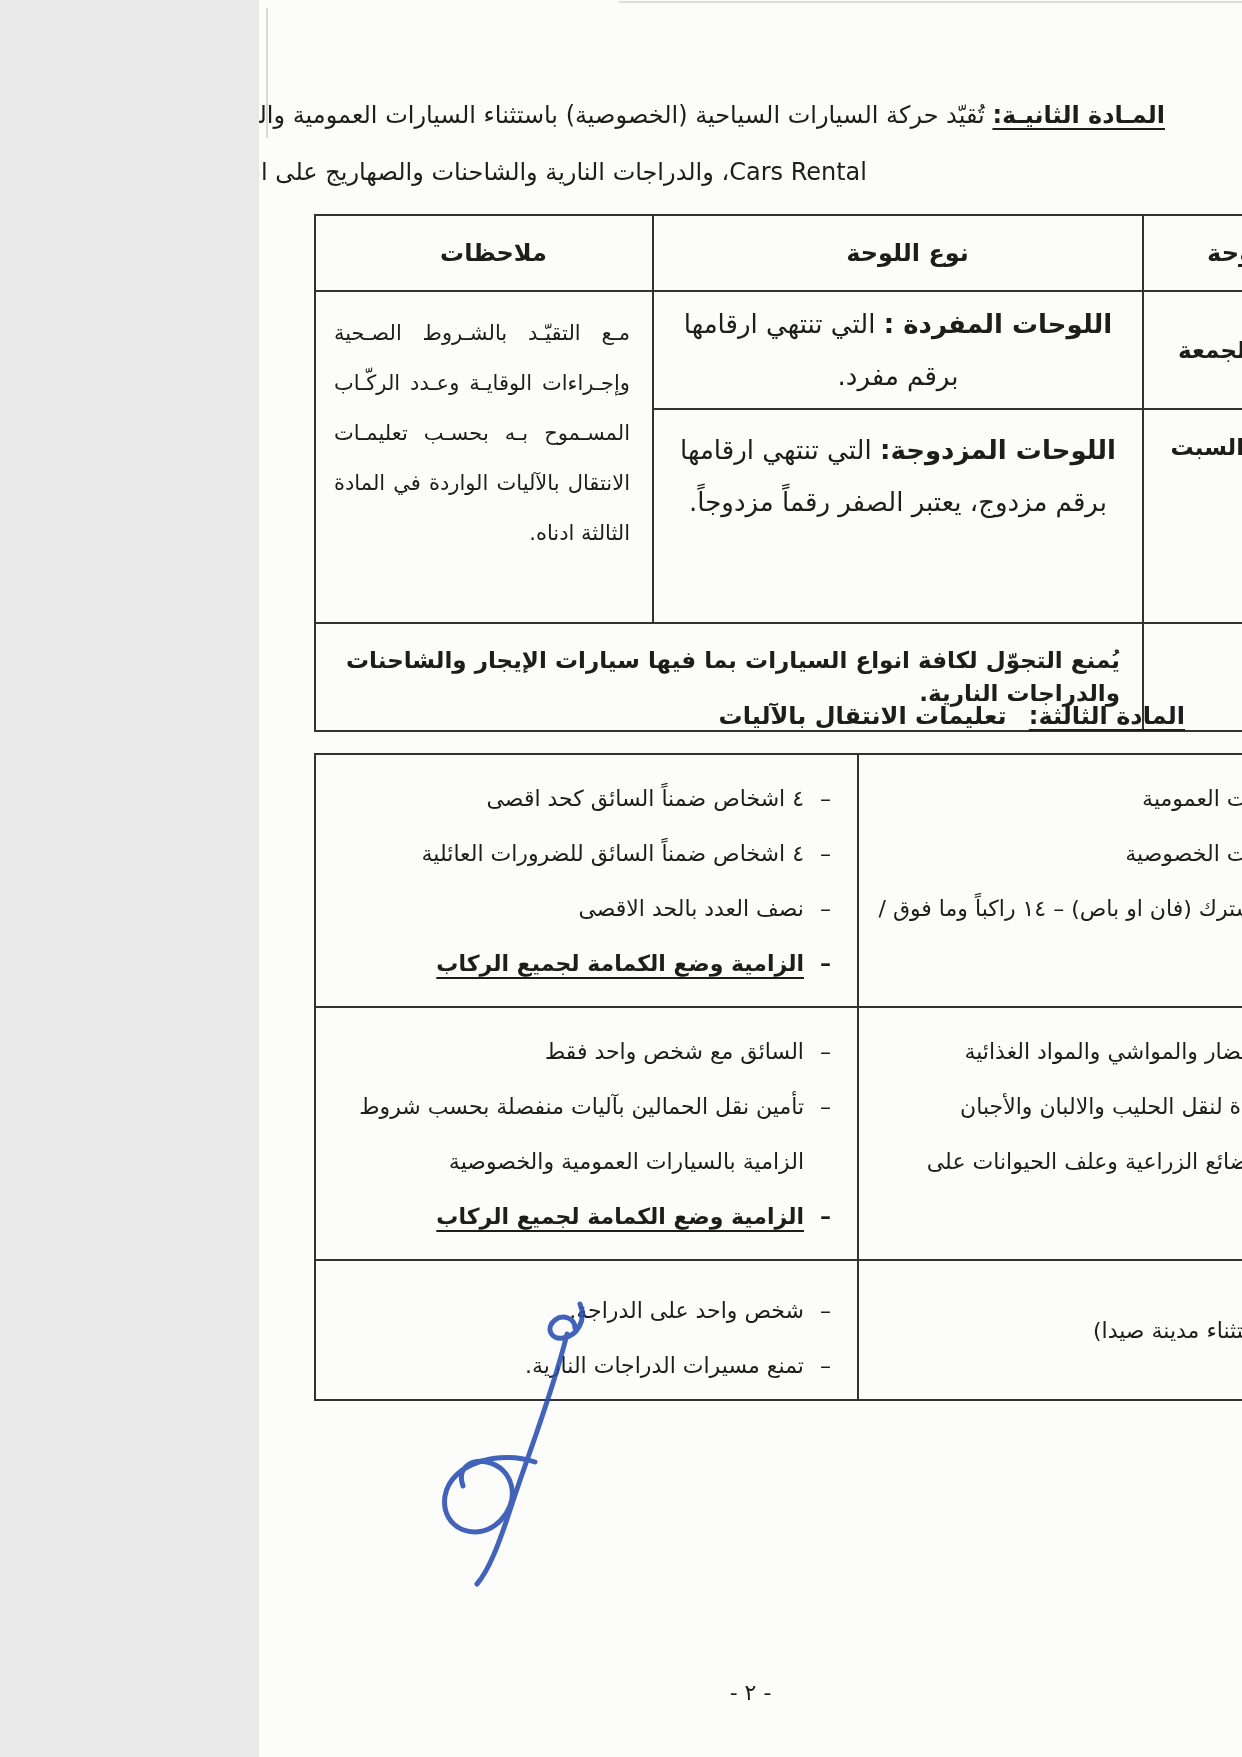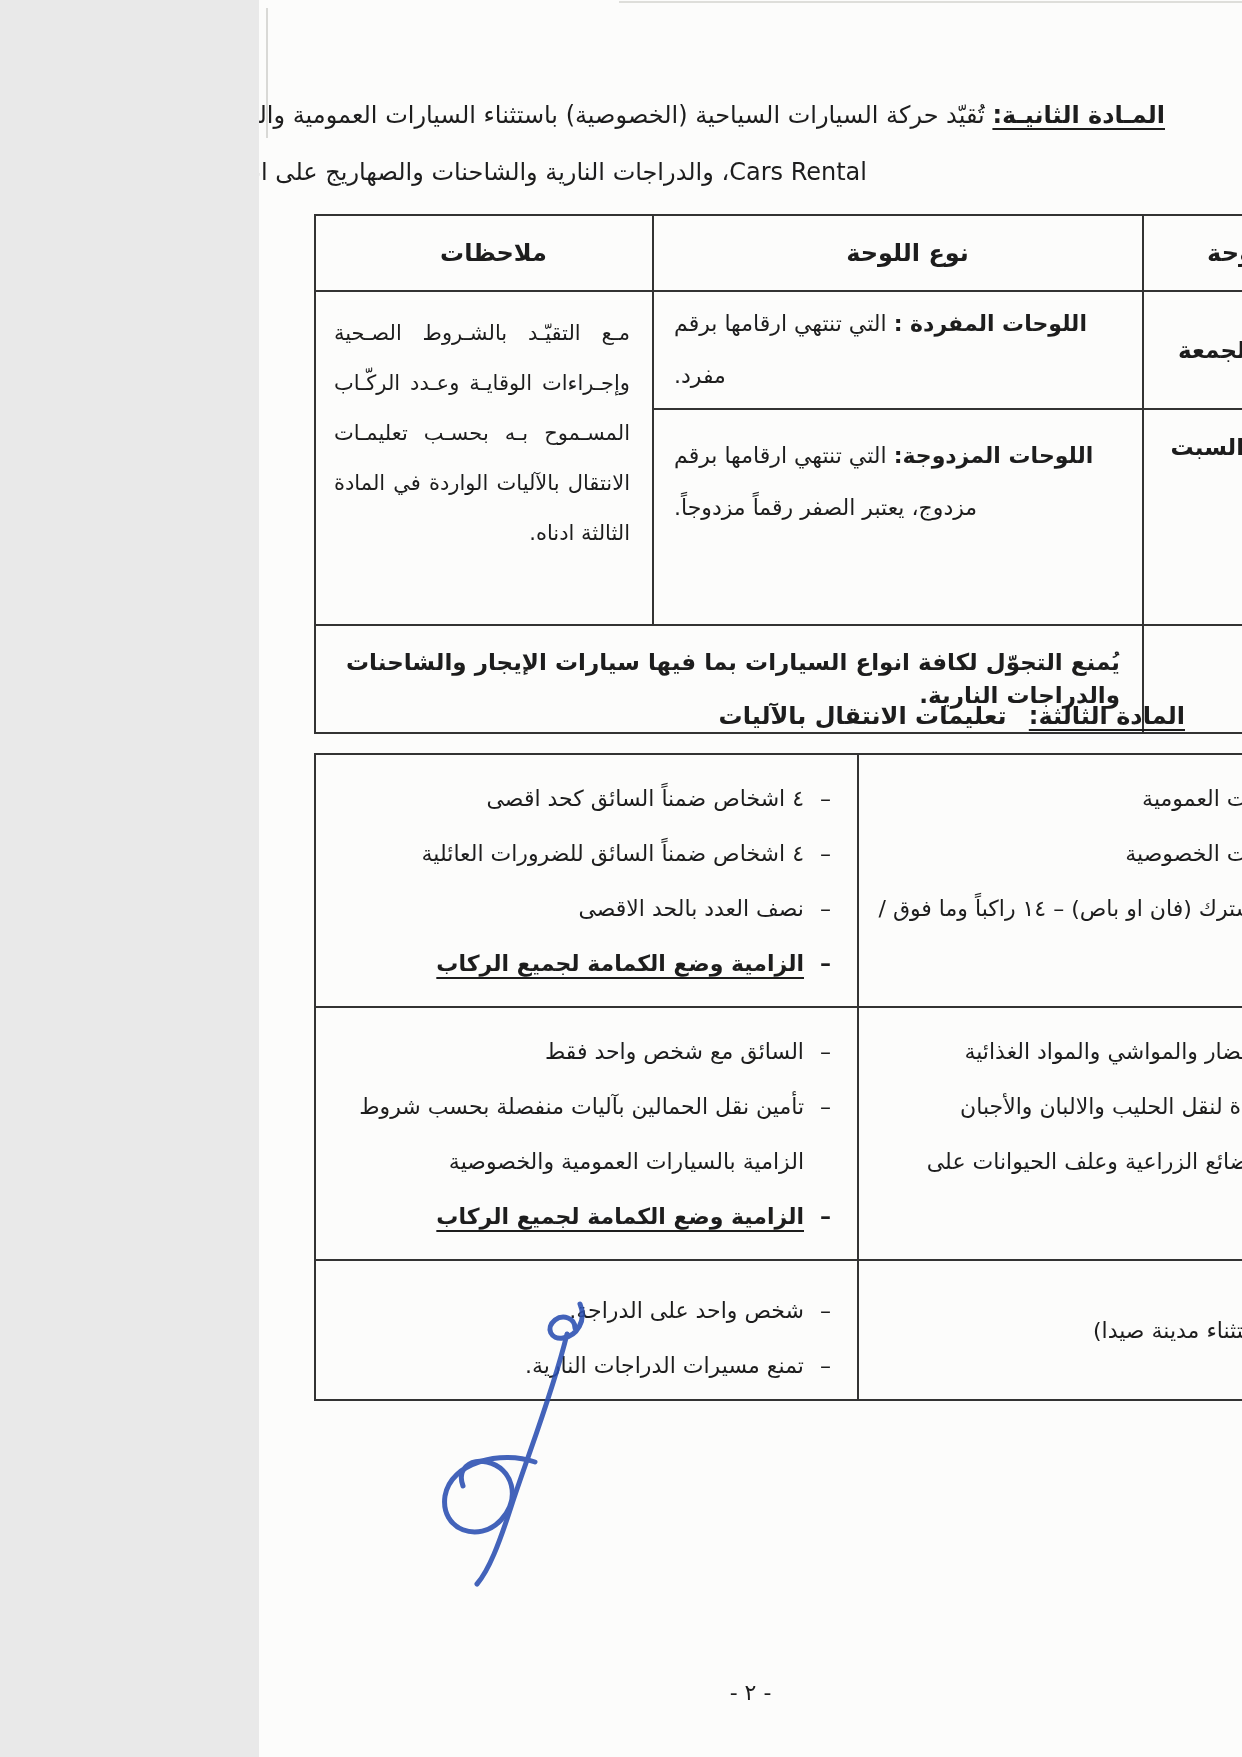--- a/index.html
+++ b/index.html
@@ -29,22 +29,22 @@
 
   
   table{border-collapse:collapse;position:absolute;table-layout:fixed;background:transparent;}
   td,th{border:2px solid #333;padding:0;}
   .t1{left:55px;top:214px;width:1128px;}
   .t1 th{height:74px;font-size:24px;font-weight:700;text-align:center;vertical-align:middle;padding-left:19px;}
   .t1 .days{font-size:23px;font-weight:700;text-align:right;vertical-align:middle;padding:0 0;}
   .t1 .r1 td{height:70px;}
   .t1 .r2 td{height:188px;}
   .t1 .r2 .days{vertical-align:top;padding-top:24px;}
-  .t1 .plate{font-size:22px;text-align:left;vertical-align:middle;padding:6px 20px;line-height:52px;}
-  .t1 .r2 .plate{vertical-align:top;padding-top:20px;}
+  .t1 .plate{font-size:26px;text-align:center;vertical-align:middle;padding:6px 20px;line-height:52px;}
+  .t1 .r2 .plate{vertical-align:top;padding-top:14px;}
   .t1 .notes{font-size:21px;text-align:justify;text-justify:inter-word;vertical-align:top;
              padding:16px 22px 8px 18px;line-height:50px;overflow:hidden;}
   .t1 .r3 td{height:98px;}
   .t1 .sun{vertical-align:middle;}
   .t1 .ban{font-size:23px;font-weight:700;text-align:justify;vertical-align:middle;
            padding:4px 22px 4px 30px;line-height:33px;}
 
   
   .h3{position:absolute;top:702px;right:57px;font-size:24px;font-weight:700;white-space:nowrap;}
   .h3 .title{margin-right:14px;font-weight:700;}

